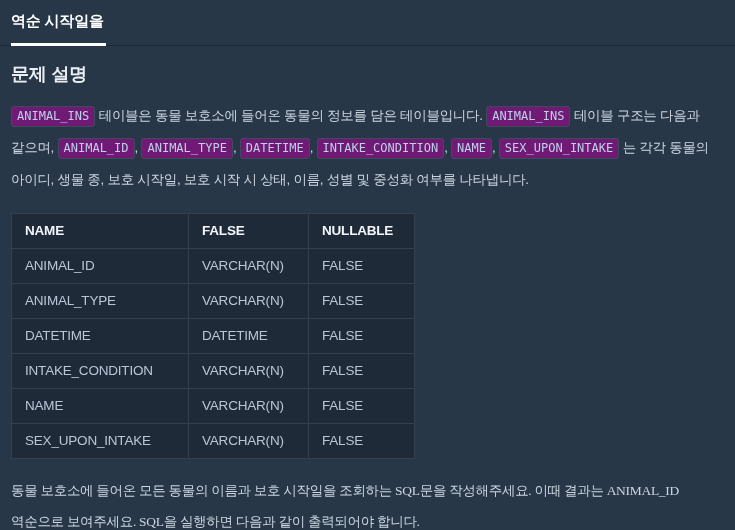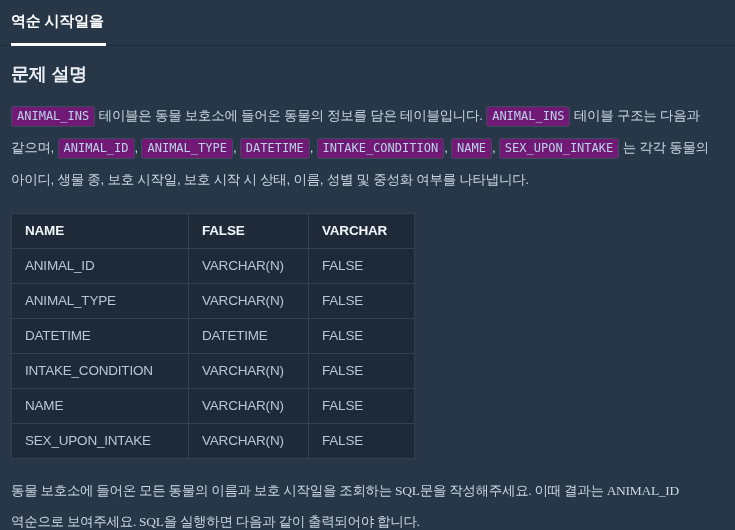--- a/index.html
+++ b/index.html
@@ -123,21 +123,21 @@
   <table class="schema">
     <colgroup>
       <col class="c1">
         <col class="c2">
         <col class="c3">
     </colgroup>
     <thead>
       <tr>
         <th>NAME</th>
         <th>FALSE</th>
-        <th>VARCHAR</th>
+        <th>NULLABLE</th>
       </tr>
     </thead>
     <tbody>
       <tr>
         <td>ANIMAL_ID</td>
         <td>VARCHAR(N)</td>
         <td>FALSE</td>
       </tr>
       <tr>
         <td>ANIMAL_TYPE</td>

